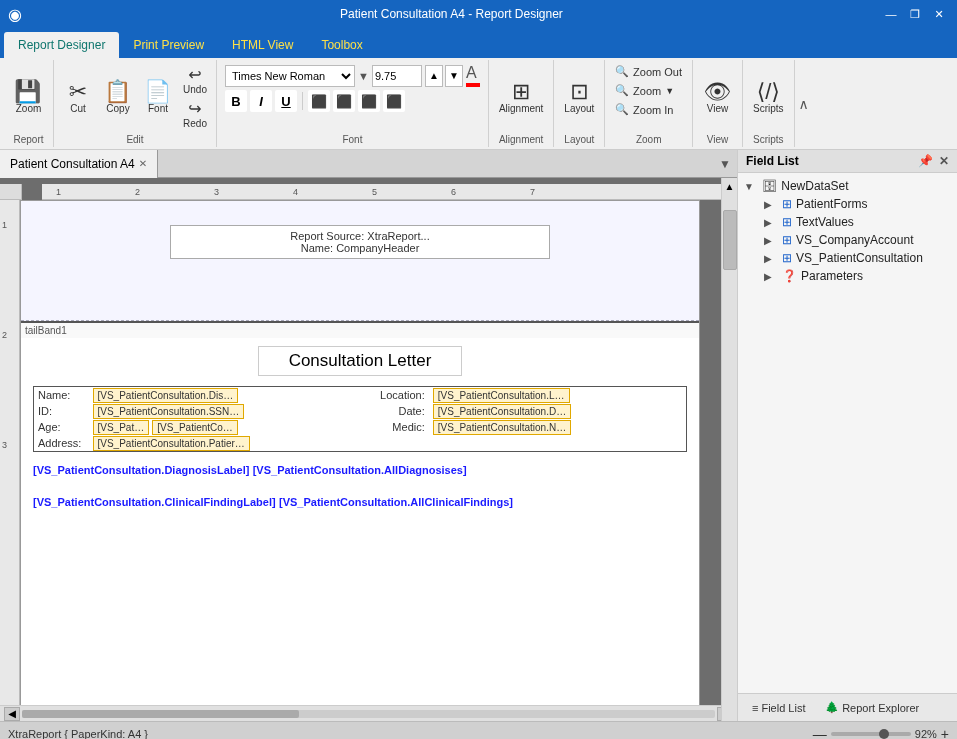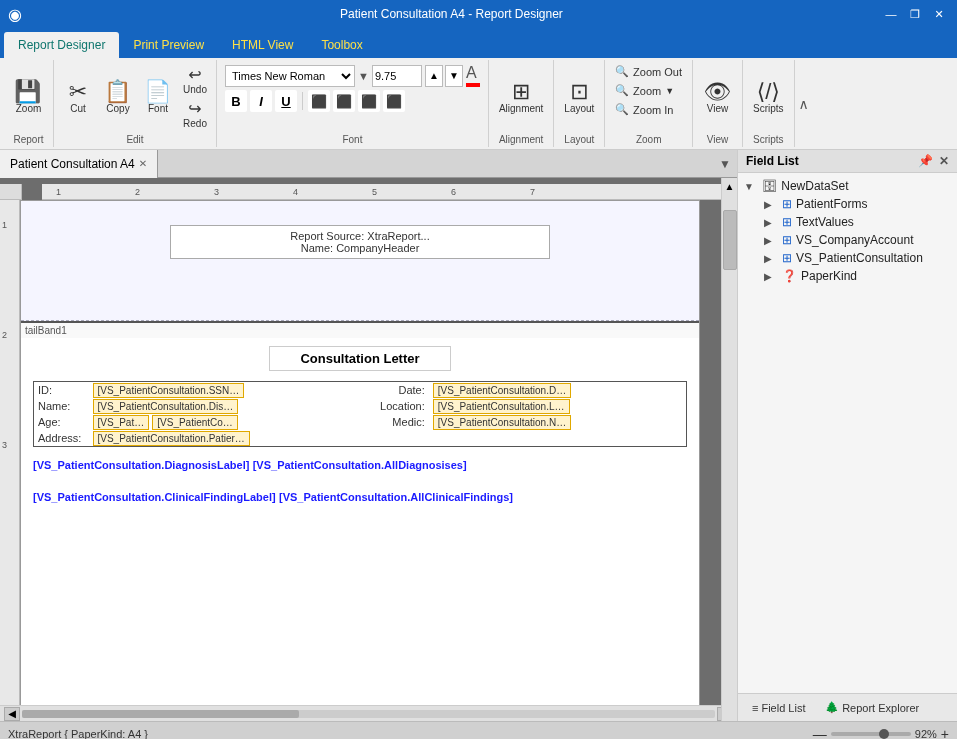--- a/index.html
+++ b/index.html
@@ -648,36 +648,36 @@
                 </div>
               </div>
 
               <div class="tail-band">
                 <span>tailBand1</span>
               </div>
 
               <div class="report-detail-band">
 
                 <div style="display:flex;justify-content:center;margin-bottom:10px;">
-                  <div style="border:1px solid #ccc;padding:4px 30px;font-size:13px;font-weight:bold;">Consultation Letter</div>
+                  <div style="border:1px solid #ccc;padding:4px 30px;font-size:17px;font-weight:normal;">Consultation Letter</div>
                 </div>
 
                 <table class="patient-info-table" style="border-collapse:collapse;border:1px solid #555;">
                   <tbody>
                       <tr>
+                    <td class="label-cell">Name:</td>
+                    <td><span class="value-cell">[VS_PatientConsultation.Dis…</span></td>
+                    <td style="width:60px;text-align:right;" class="label-cell">Location:</td>
+                    <td><span class="value-cell">[VS_PatientConsultation.L…</span></td>
+                  </tr>
+                  <tr>
                     <td class="label-cell">ID:</td>
                     <td><span class="value-cell">[VS_PatientConsultation.SSN…</span></td>
                     <td style="text-align:right;" class="label-cell">Date:</td>
                     <td><span class="value-cell">[VS_PatientConsultation.D…</span></td>
-                  </tr>
-                  <tr>
-                    <td class="label-cell">Name:</td>
-                    <td><span class="value-cell">[VS_PatientConsultation.Dis…</span></td>
-                    <td style="width:60px;text-align:right;" class="label-cell">Location:</td>
-                    <td><span class="value-cell">[VS_PatientConsultation.L…</span></td>
                   </tr>
                   <tr>
                     <td class="label-cell">Age:</td>
                     <td>
                       <span class="value-cell">[VS_Pat…</span>
                       <span class="value-cell">[VS_PatientCo…</span>
                     </td>
                     <td style="text-align:right;" class="label-cell">Medic:</td>
                     <td><span class="value-cell">[VS_PatientConsultation.N…</span></td>
                   </tr>
@@ -753,21 +753,21 @@
           <span>VS_CompanyAccount</span>
         </div>
         <div class="tree-item">
           <span class="arrow">▶</span>
           <span style="color:#2266cc;">⊞</span>
           <span>VS_PatientConsultation</span>
         </div>
         <div class="tree-item">
           <span class="arrow">▶</span>
           <span style="color:#888;">❓</span>
-          <span>PaperKind</span>
+          <span>Parameters</span>
         </div>
       </div>
     </div>
 
     <div class="bottom-panel">
       <div class="bottom-tab">
         <span>≡</span>
         <span>Field List</span>
       </div>
       <div class="bottom-tab">

